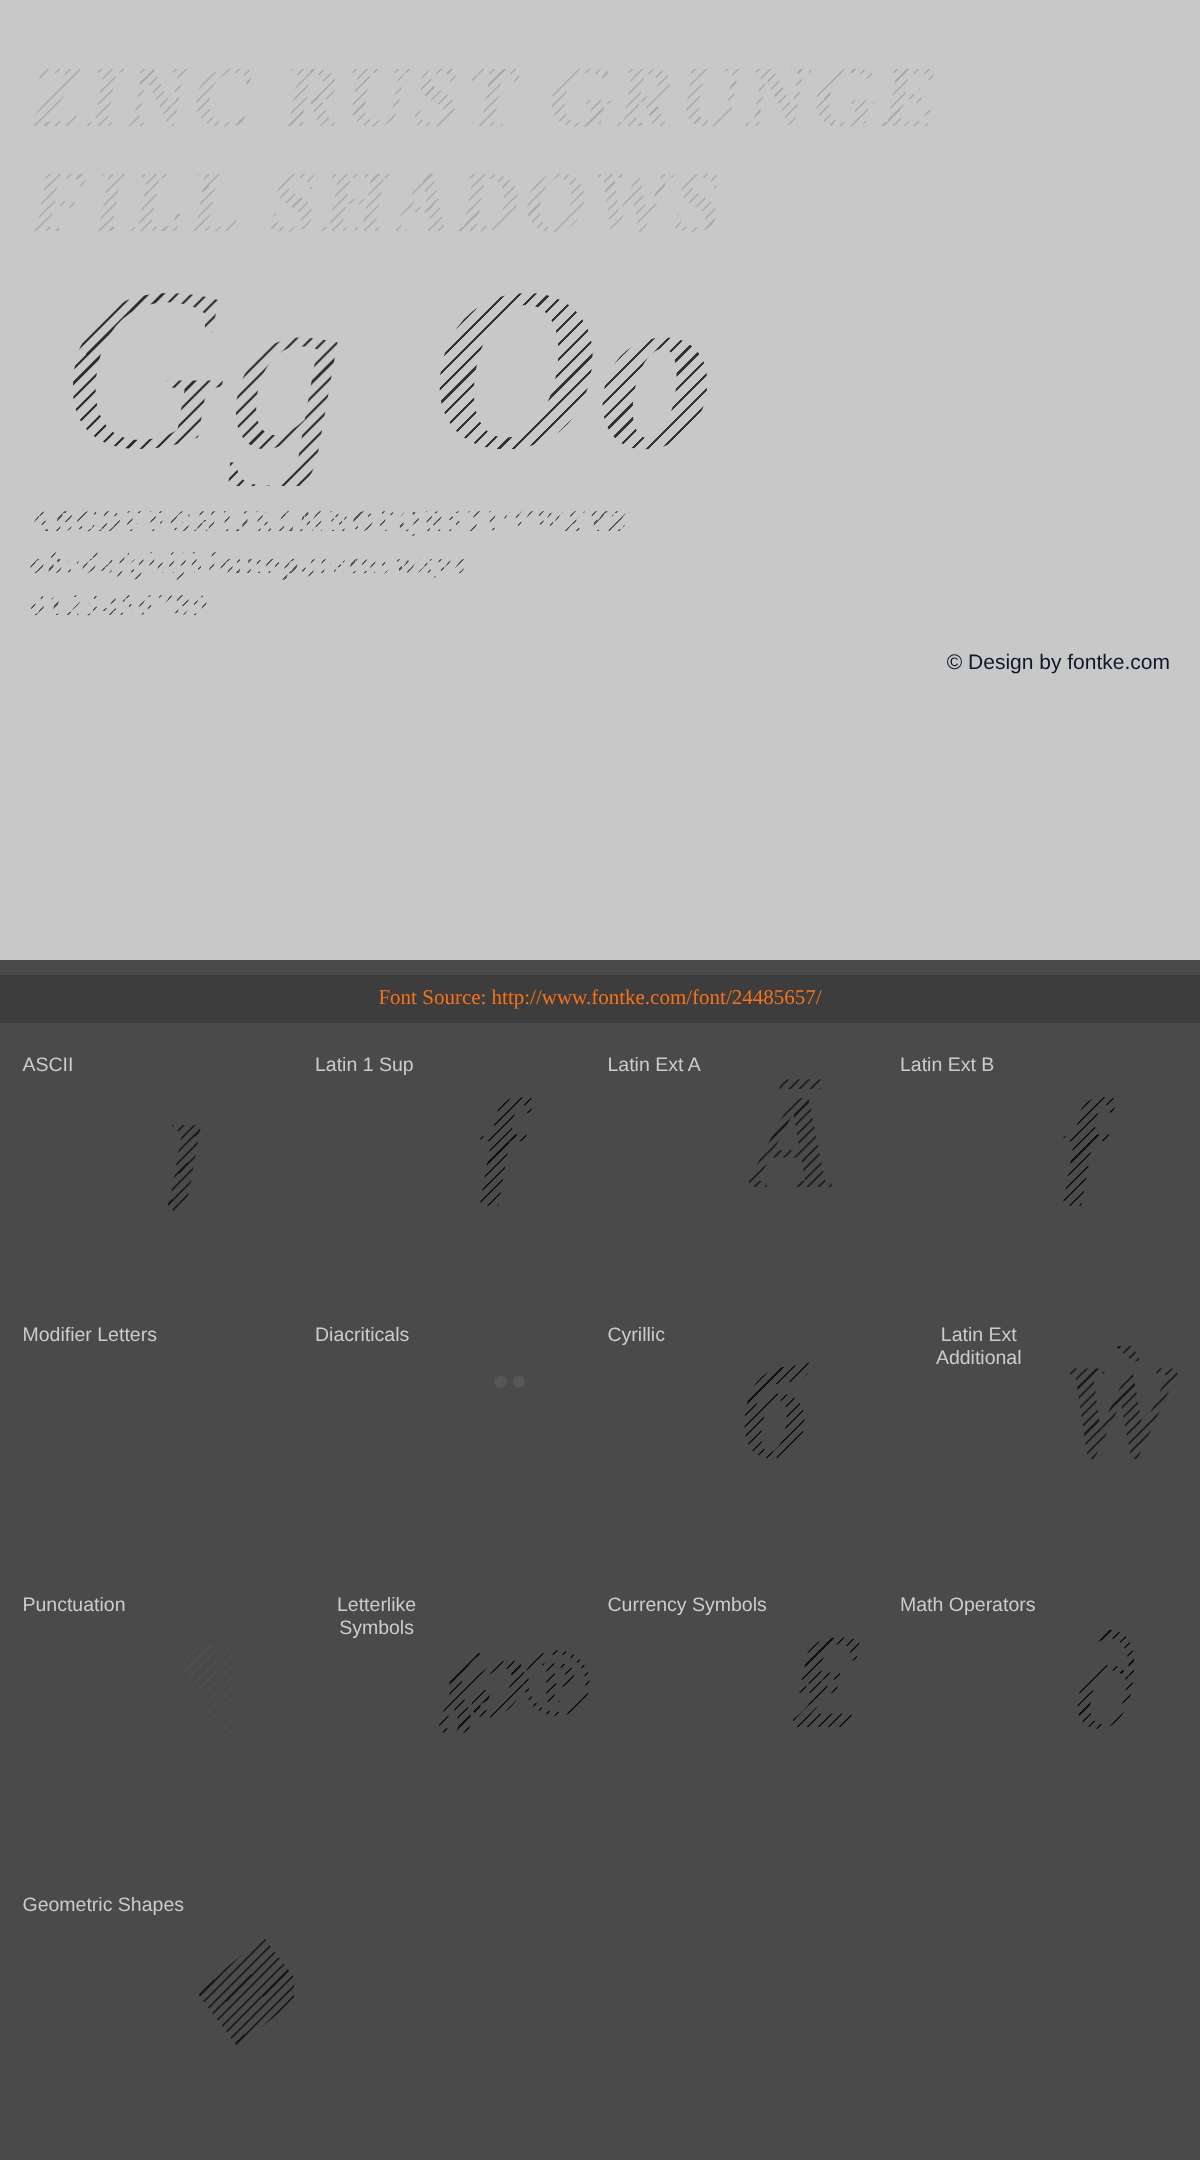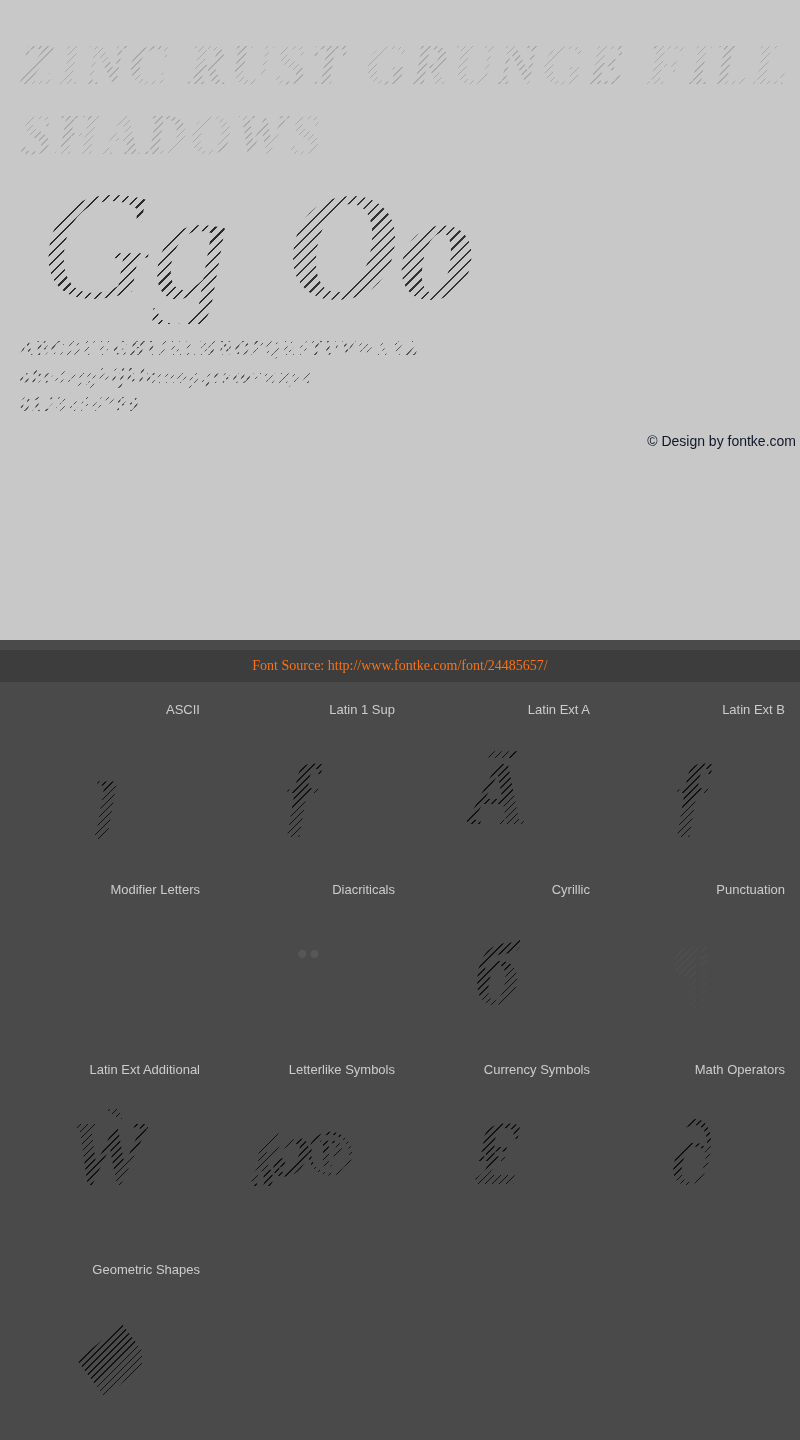--- a/index.html
+++ b/index.html
@@ -6,21 +6,21 @@
     body {
       width: 800px;
       min-height: 1440px;
       font-family: Arial, sans-serif;
       background: #fff;
     }
 
     
     .preview-section {
       background: #c8c8c8;
-      padding: 30px 4px 20px 20px;
+      padding: 30px 20px 20px 20px;
       min-height: 640px;
       position: relative;
     }
 
     .alphabet-lines {
       margin-top: 10px;
     }
 
     .alphabet-line {
       font-size: 20px;
@@ -65,22 +65,21 @@
     }
 
     .glyphs-grid {
       display: grid;
       grid-template-columns: repeat(4, 1fr);
       padding: 10px;
     }
 
     .glyph-cell {
       display: flex;
-      flex-direction: column;
-      align-items: flex-end;
+      align-items: flex-start;
       padding: 10px 5px;
       min-height: 180px;
     }
 
     .glyph-label {
       color: #ccc;
       font-size: 13px;
       margin-bottom: 8px;
       text-align: center;
     }
@@ -309,30 +308,30 @@
         <span class="glyph-char glyph-faint" style="color:rgba(140,140,140,0.2); font-size:70px;">̈</span>
       </div>
     </div>
     <div class="glyph-cell">
       <span class="glyph-label">Cyrillic</span>
       <div class="glyph-char-container">
         <span class="glyph-char glyph-dark">б</span>
       </div>
     </div>
     <div class="glyph-cell">
+      <span class="glyph-label">Latin Ext Additional</span>
+      <div class="glyph-char-container">
+        <span class="glyph-char glyph-dark">Ẁ</span>
+      </div>
+    </div>
+
+    <div class="glyph-cell">
       <span class="glyph-label">Punctuation</span>
       <div class="glyph-char-container">
         <span class="punct-char">¶</span>
-      </div>
-    </div>
-
-    <div class="glyph-cell">
-      <span class="glyph-label">Latin Ext Additional</span>
-      <div class="glyph-char-container">
-        <span class="glyph-char glyph-dark">Ẁ</span>
       </div>
     </div>
     <div class="glyph-cell">
       <span class="glyph-label">Letterlike Symbols</span>
       <div class="glyph-char-container">
         <span class="glyph-char glyph-dark" style="font-size:65px;">℘℗</span>
       </div>
     </div>
     <div class="glyph-cell">
       <span class="glyph-label">Currency Symbols</span>

